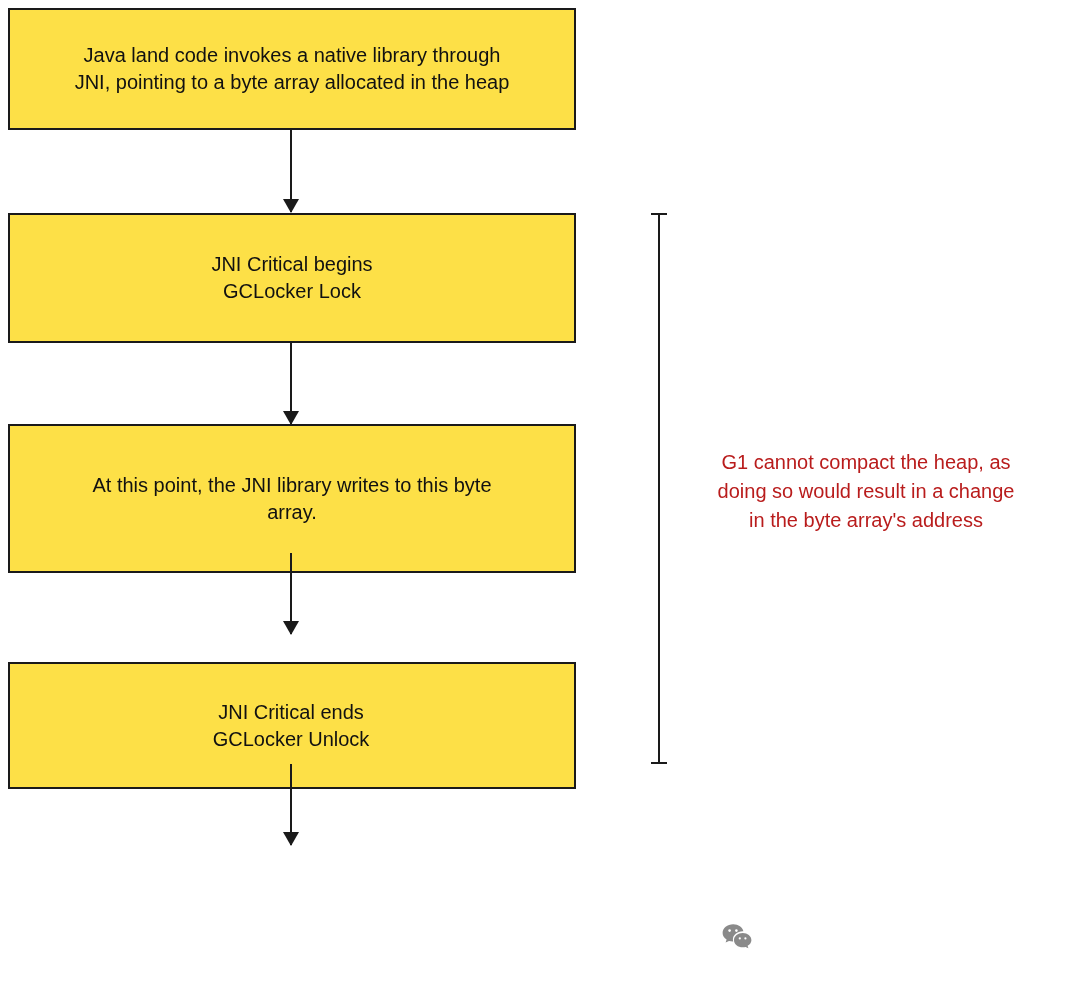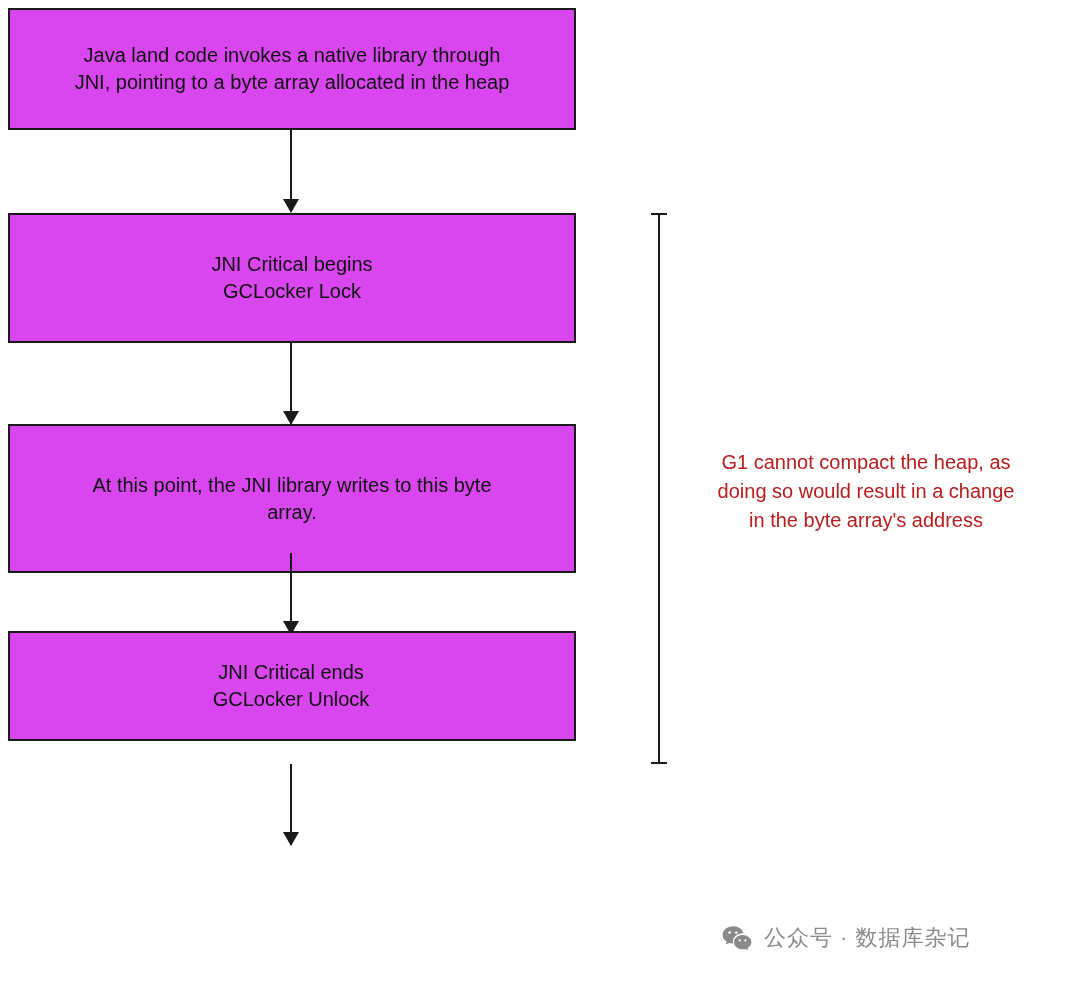--- a/index.html
+++ b/index.html
@@ -19,21 +19,21 @@
     position: absolute;
     left: 0;
     top: 0;
     width: 1080px;
     height: 987px;
   }
   .node {
     position: absolute;
     box-sizing: border-box;
     border: 2px solid #1a1a1a;
-    background: #d946ef;
+    background: #fde047;
     display: flex;
     align-items: center;
     justify-content: center;
     text-align: center;
     font-size: 20px;
     line-height: 1.35;
     padding: 8px 14px;
     white-space: pre-line;
   }
   .arrow {
@@ -110,21 +110,21 @@
   <div class="node" style="left:8px; top:213px; width:568px; height:130px;">JNI Critical begins
 GCLocker Lock</div>
 
   <div class="arrow" style="left:290px; top:343px; height:81px;"></div>
 
   <div class="node" style="left:8px; top:424px; width:568px; height:149px;">At this point, the JNI library writes to this byte
 array.</div>
 
   <div class="arrow" style="left:290px; top:553px; height:81px;"></div>
 
-  <div class="node" style="left:8px; top:631px; width:568px; height:110px;padding-left:12px;">JNI Critical ends
+  <div class="node" style="left:8px; top:662px; width:568px; height:127px;padding-left:12px;">JNI Critical ends
 GCLocker Unlock</div>
 
   <div class="arrow" style="left:290px; top:764px; height:81px;"></div>
 
 
   <div class="bracket" style="left:658px; top:213px; height:551px;"></div>
 
   <div class="side-note" style="left:686px; top:448px; width:360px;">G1 cannot compact the heap, as
 doing so would result in a change
 in the byte array's address</div>
@@ -133,16 +133,15 @@
     <span class="wechat-logo">
       <svg width="30" height="26" viewBox="0 0 30 26" xmlns="http://www.w3.org/2000/svg">
         <path d="M11.2 1.2C5.3 1.2 0.6 5.1 0.6 9.9c0 2.7 1.6 5.1 4 6.7l-1 3 3.4-1.7c1.2 0.3 2.4 0.5 3.6 0.5h0.6c-0.2-0.6-0.3-1.3-0.3-2 0-4.5 4.4-8.2 9.9-8.2h0.6C20.6 4.4 16.4 1.2 11.2 1.2z" fill="#8a8a8a"></path>
         <circle cx="7.6" cy="7.6" r="1.3" fill="#ffffff"></circle>
         <circle cx="14.4" cy="7.6" r="1.3" fill="#ffffff"></circle>
         <path d="M29.4 17.2c0-3.9-3.9-7.1-8.7-7.1s-8.7 3.2-8.7 7.1 3.9 7.1 8.7 7.1c1 0 2-0.1 2.9-0.4l2.8 1.4-0.8-2.5c2.3-1.3 3.8-3.4 3.8-5.6z" fill="#8a8a8a"></path>
         <circle cx="17.8" cy="15.4" r="1.1" fill="#ffffff"></circle>
         <circle cx="23.4" cy="15.4" r="1.1" fill="#ffffff"></circle>
       </svg>
     </span>
-    <span class="wm-text">公众号 · 数据库杂记</span>
   </div>
 
 </div>
 
 </body></html>

